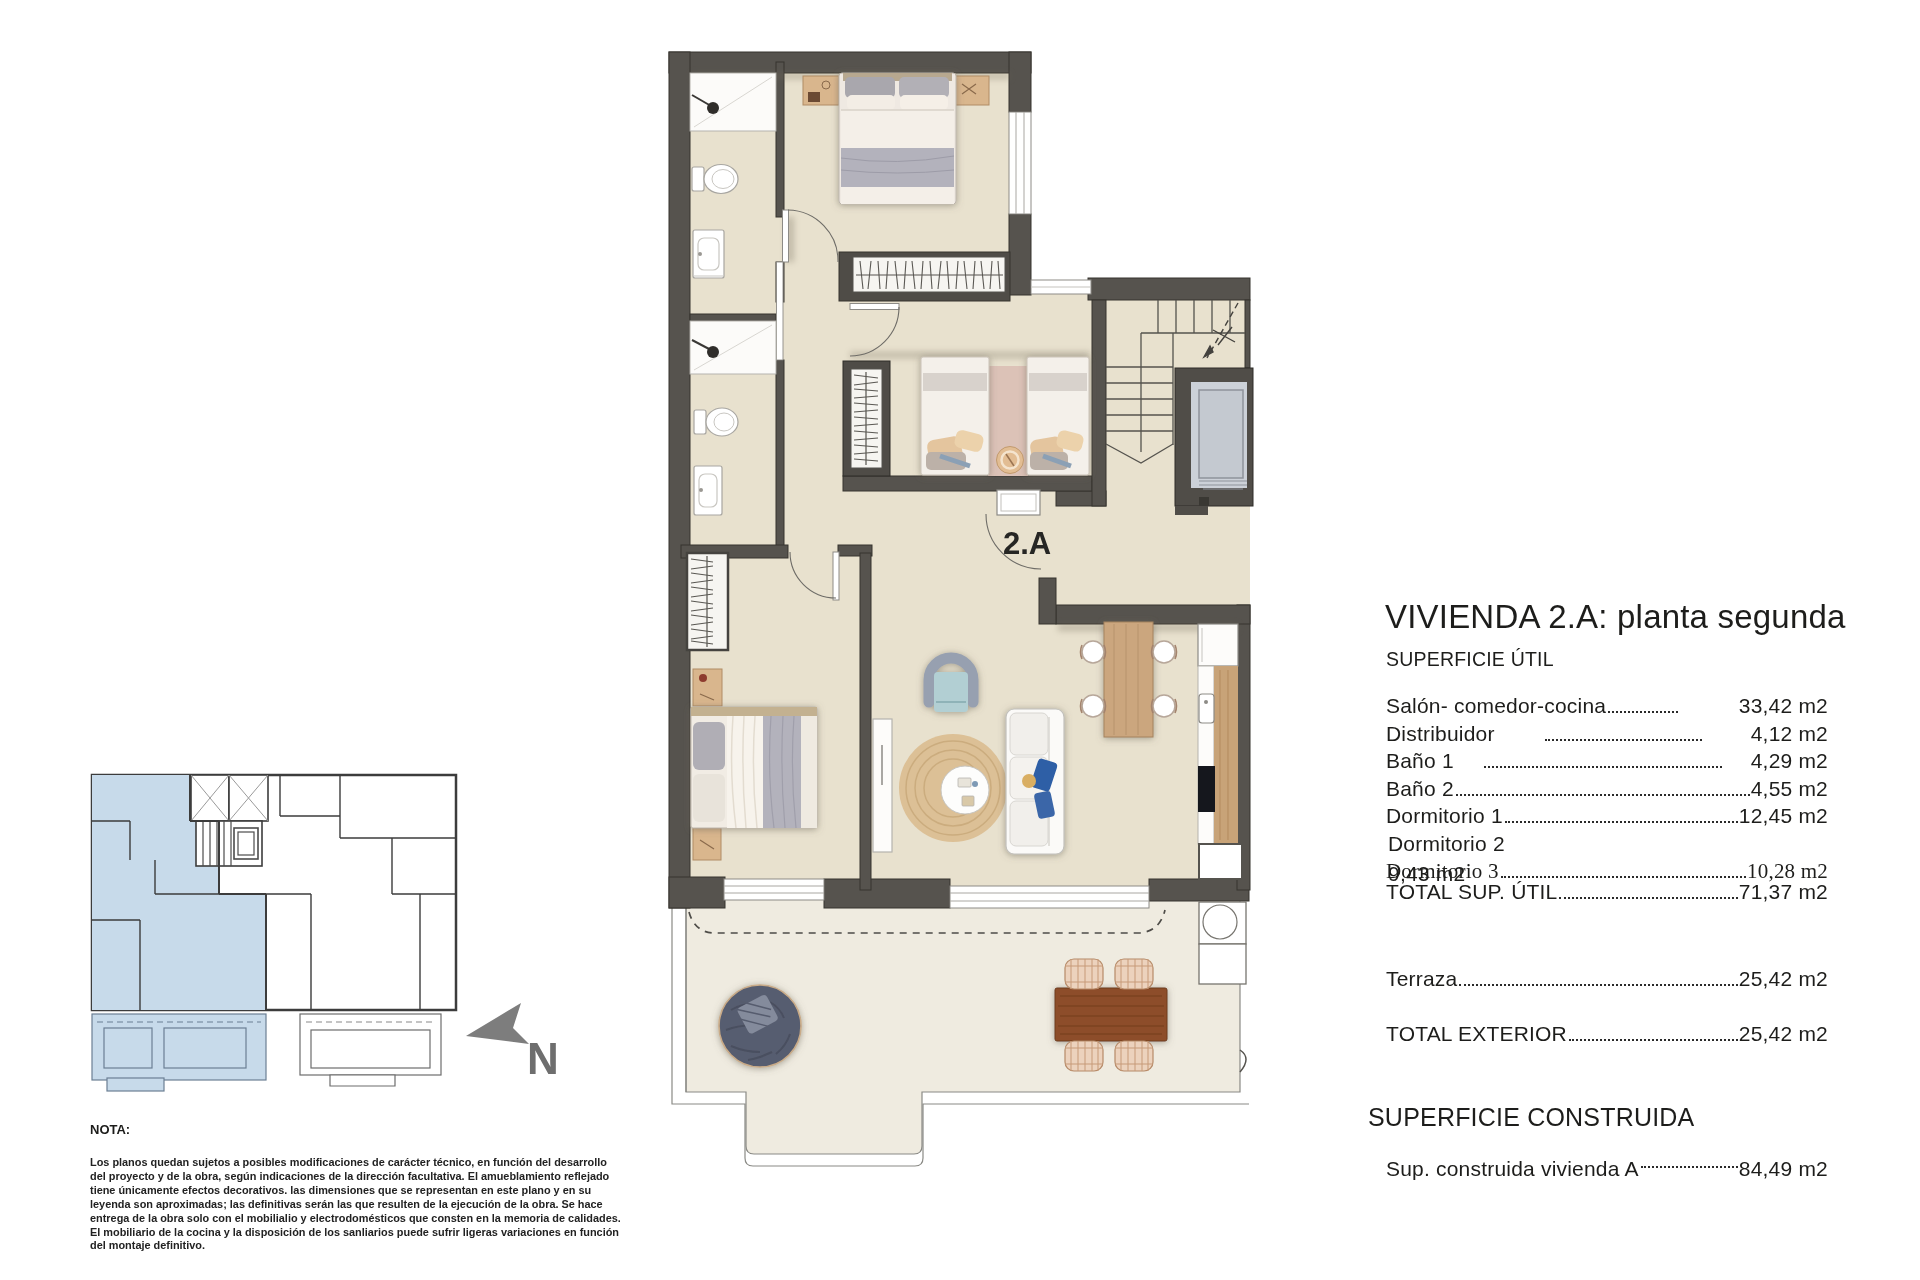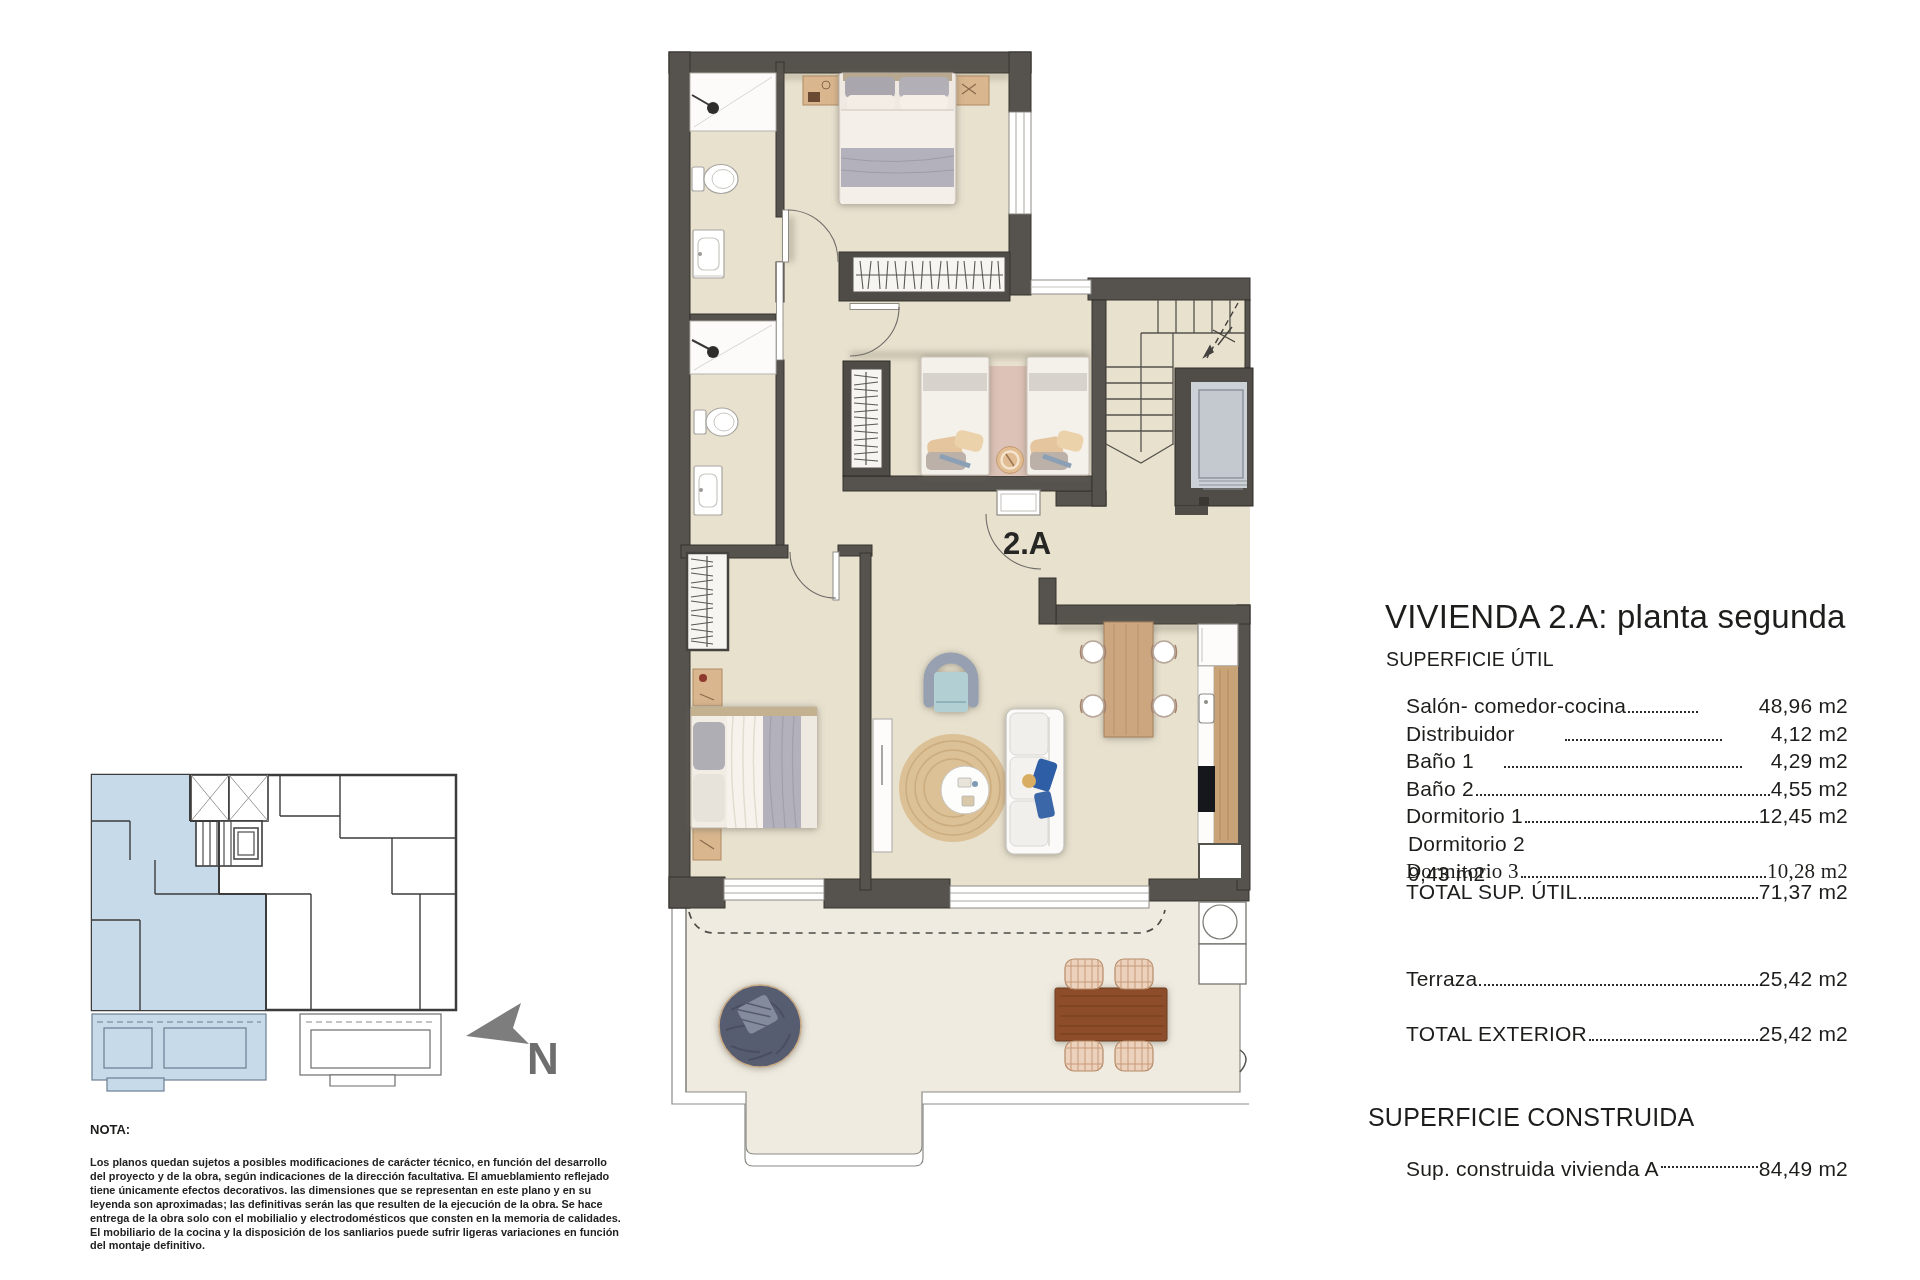--- a/index.html
+++ b/index.html
@@ -1,17 +1,17 @@
 <!DOCTYPE html>
 <html><head>
 <meta charset="utf-8">
 <style>
   html,body{margin:0;padding:0;background:#ffffff;width:1920px;height:1280px;overflow:hidden;}
   .t{position:absolute;font-family:"Liberation Sans",sans-serif;color:#1d1d1b;white-space:nowrap;}
-  .row{position:absolute;display:flex;align-items:baseline;font-family:"Liberation Sans",sans-serif;color:#1d1d1b;left:1386px;width:442px;font-size:21px;letter-spacing:0.2px;margin-left:20px;}
+  .row{position:absolute;display:flex;align-items:baseline;font-family:"Liberation Sans",sans-serif;color:#1d1d1b;left:1386px;width:442px;font-size:21px;letter-spacing:0.2px;}
   .row .dots{flex:1;border-bottom:2.5px dotted #2a2a2a;margin:0 1px 4px 2px;}
   .row .val{white-space:nowrap;}
   svg{position:absolute;left:0;top:0;}
 </style>
 </head>
 <body>
 <svg width="1920" height="1280" viewBox="0 0 1920 1280" xmlns="http://www.w3.org/2000/svg">
 <defs>
   <filter id="wsh" x="-50%" y="-50%" width="200%" height="200%">
         <feGaussianBlur stdDeviation="3"></feGaussianBlur>
@@ -477,21 +477,21 @@
 </g>
 </svg>
 
 <div class="t" id="title" style="left:1385px;top:598px;font-size:33px;letter-spacing:0.2px;">VIVIENDA 2.A: planta segunda</div>
 
 <div class="t" style="left:1386px;top:648px;font-size:19.5px;font-weight:400;letter-spacing:0.2px;">SUPERFICIE ÚTIL</div>
 
 <div class="row" style="top:694px;">
     <span>Salón- comedor-cocina</span>
     <span class="dots"></span>
-    <span class="val" style="margin-left:60px;">48,96 m2</span>
+    <span class="val" style="margin-left:60px;">33,42 m2</span>
   </div>
 <div class="row" style="top:722px;gap:48px;">
     <span>Distribuidor</span>
     <span class="dots"></span>
     <span class="val">4,12 m2</span>
   </div>
 <div class="row" style="top:749px;gap:28px;">
     <span>Baño 1</span>
     <span class="dots"></span>
     <span class="val">4,29 m2</span>

